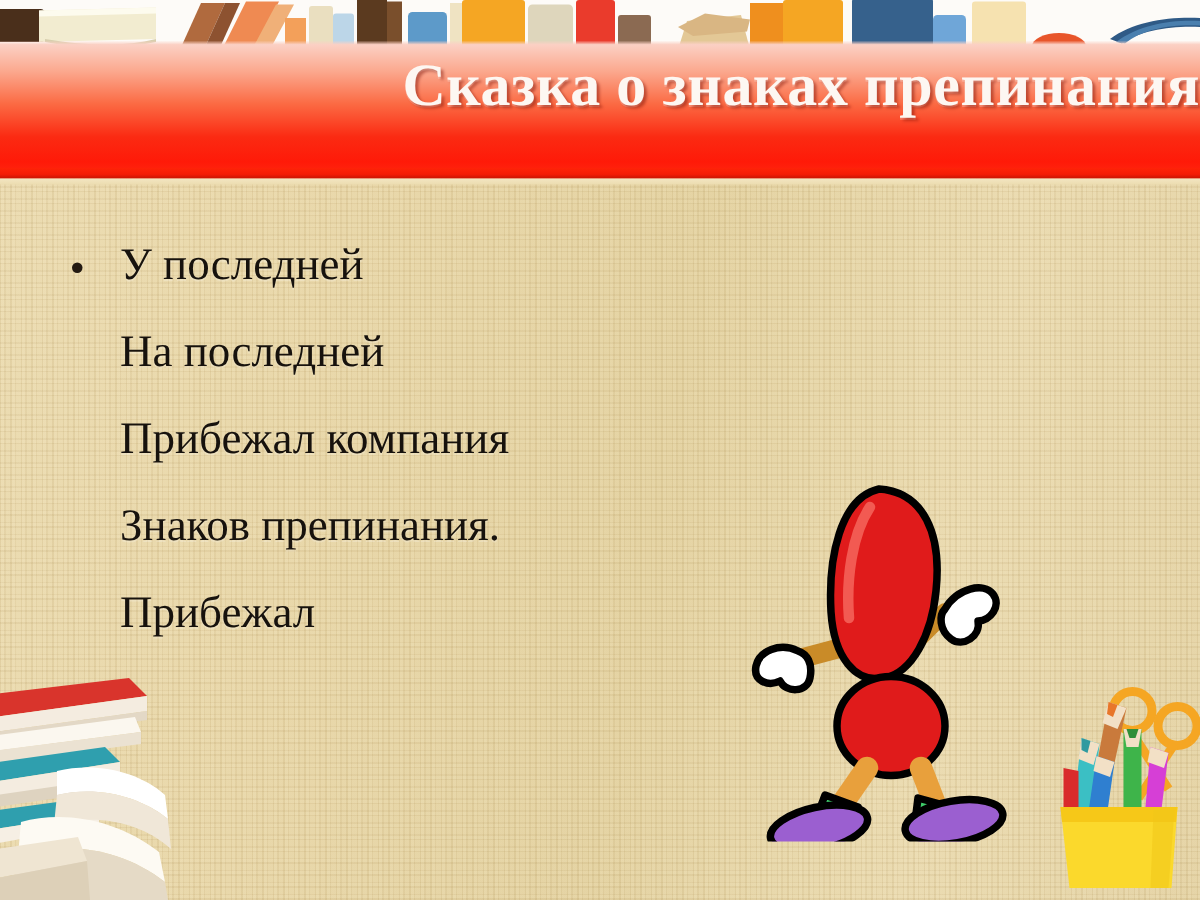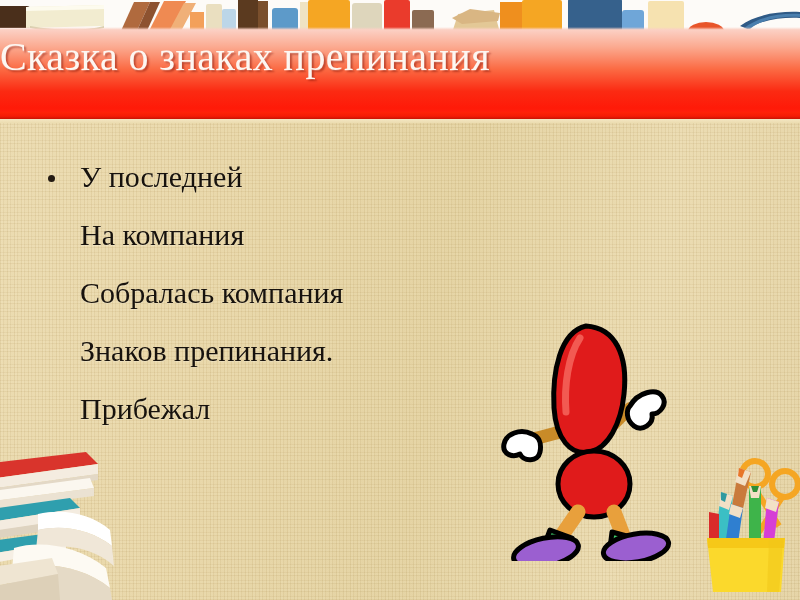--- a/index.html
+++ b/index.html
@@ -67,24 +67,24 @@
   .banner-hairline {
     position: absolute;
     left: 0; top: 119px;
     width: 800px; height: 4px;
     background: linear-gradient(180deg,#f3e6c2 0%, #ecdcb0 100%);
   }
   .title-text {
     position: absolute;
     left: 0; top: 33px;
     width: 800px;
-    text-align: left;
+    text-align: right;
     color: #fdf7f2;
     font-size: 40px;
-    font-weight: normal;
+    font-weight: bold;
     letter-spacing: 0.4px;
     text-shadow: 2px 2px 2px rgba(120,10,0,0.45), 0 1px 0 rgba(255,255,255,0.25);
     white-space: nowrap;
   }
 
   
   .poem {
     position: absolute;
     left: 44px;
     top: 148px;
@@ -183,22 +183,22 @@
   </div>
 
   <div class="title-banner"></div>
   <div class="banner-bottom-edge"></div>
   <div class="banner-hairline"></div>
   <div class="title-text">Сказка о знаках препинания</div>
 
   <div class="poem">
     <div class="poem-bullet"></div>
     <p class="poem-line">У последней</p>
-    <p class="poem-line">На компания</p>
-    <p class="poem-line">Собралась компания</p>
+    <p class="poem-line">На последней</p>
+    <p class="poem-line">Прибежал компания</p>
     <p class="poem-line">Знаков препинания.</p>
     <p class="poem-line">Прибежал</p>
   </div>
 
   <div class="exclaim-char">
     <svg width="190" height="245" viewBox="0 0 190 245">
       <g stroke="#000000" stroke-width="5" stroke-linejoin="round" stroke-linecap="round">
 
         <path d="M62 116 L32 124" fill="none" stroke="#c98b28" stroke-width="13"></path>
 

